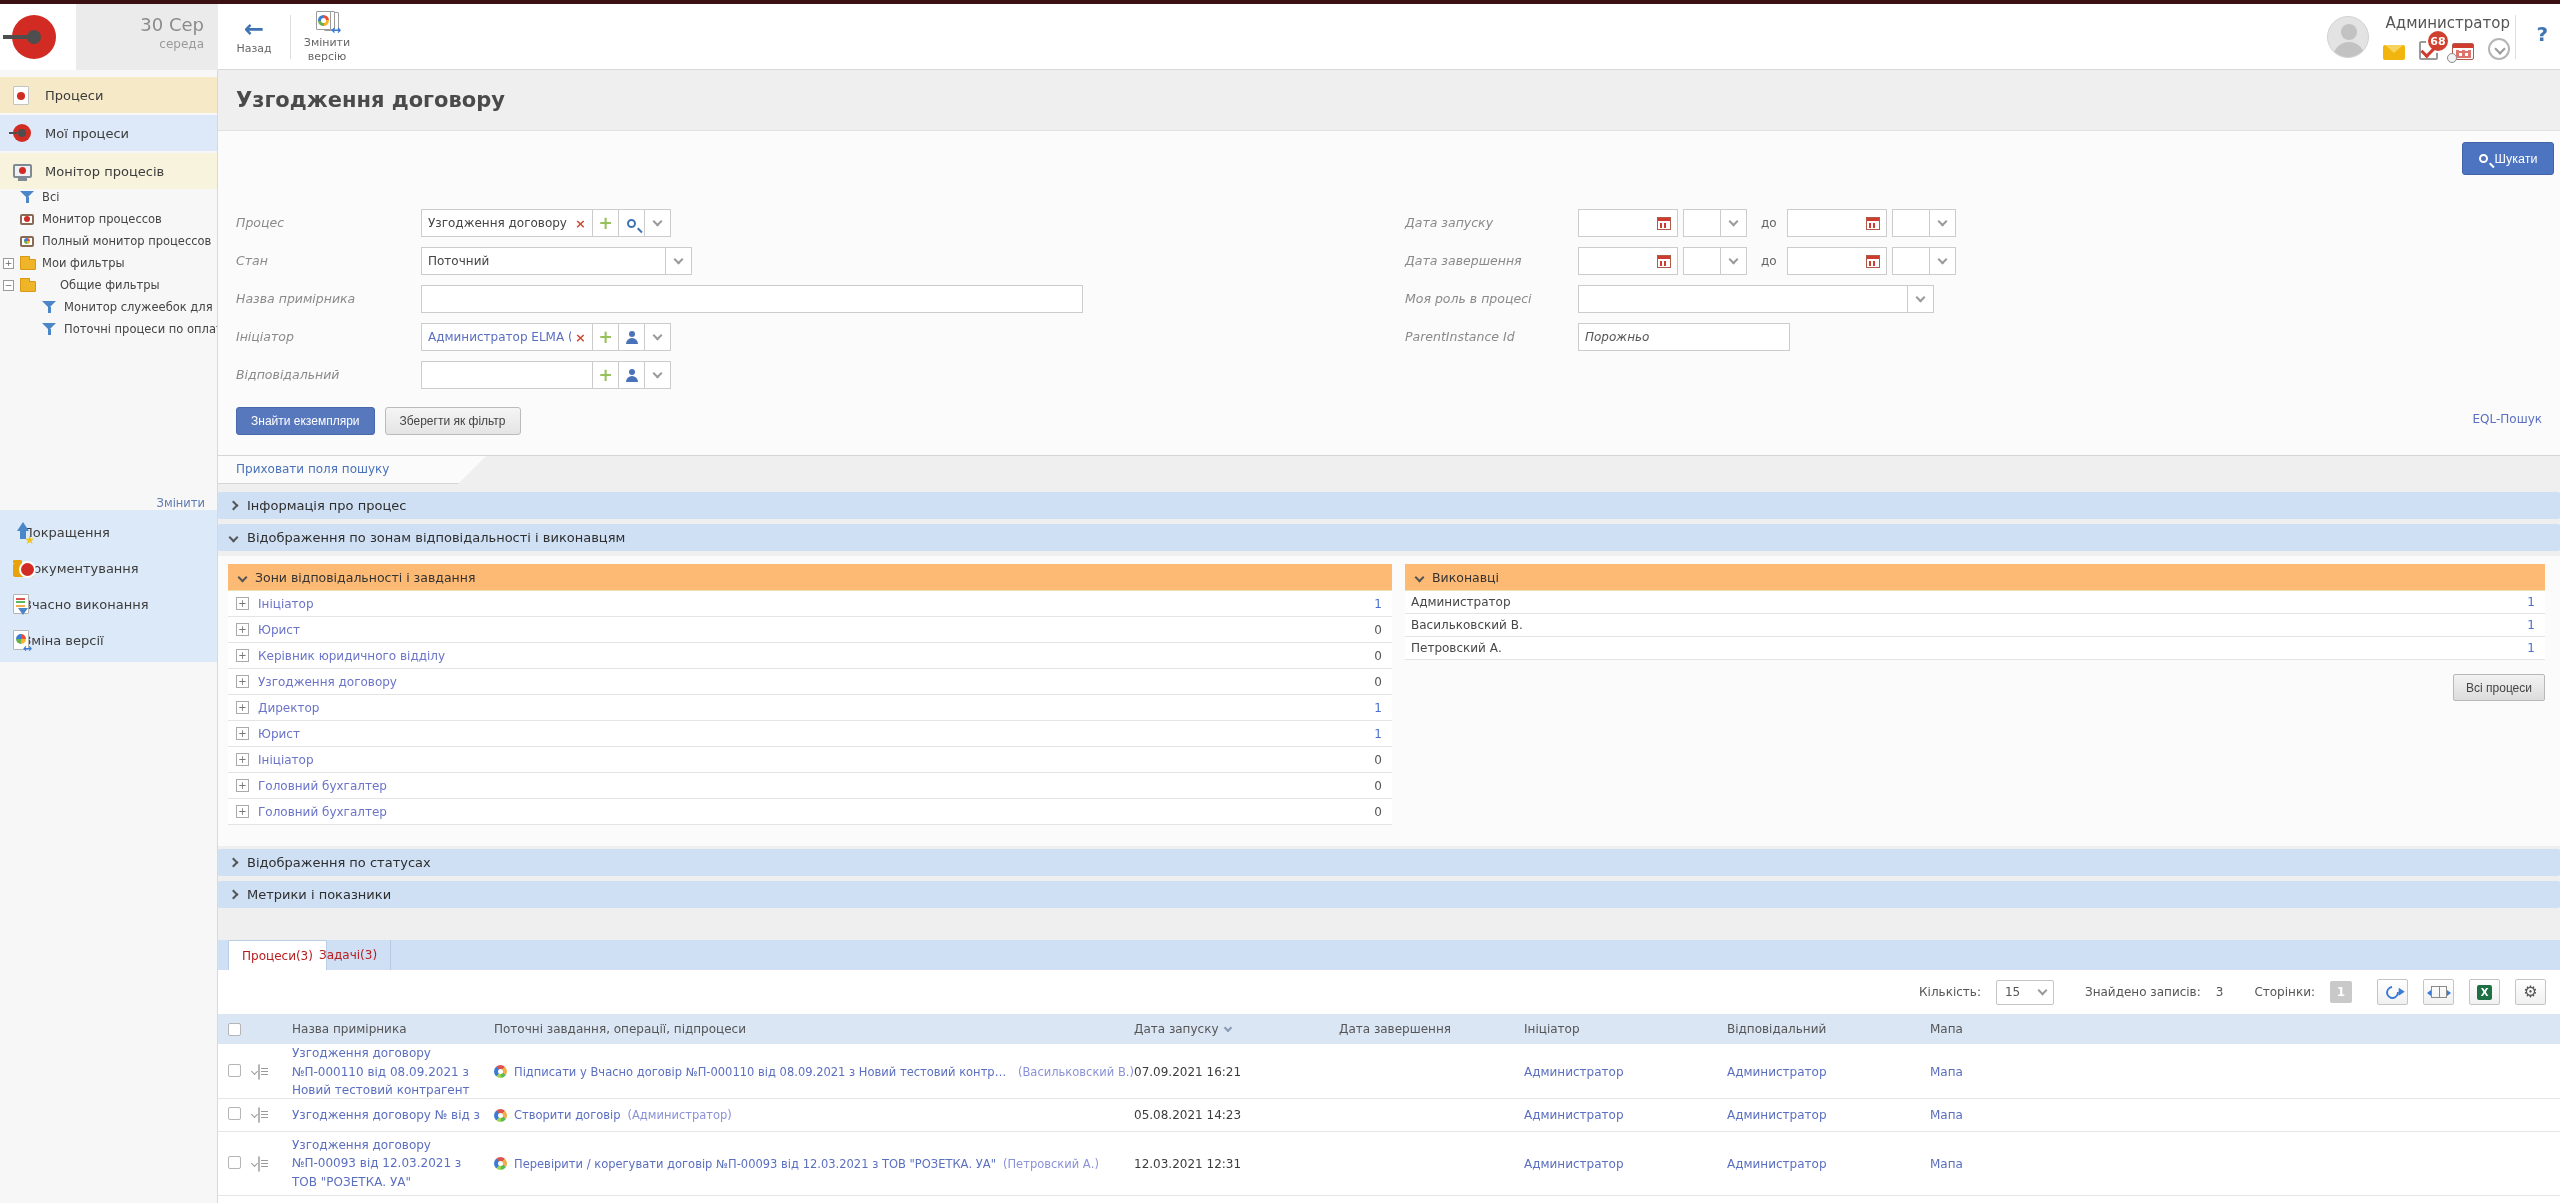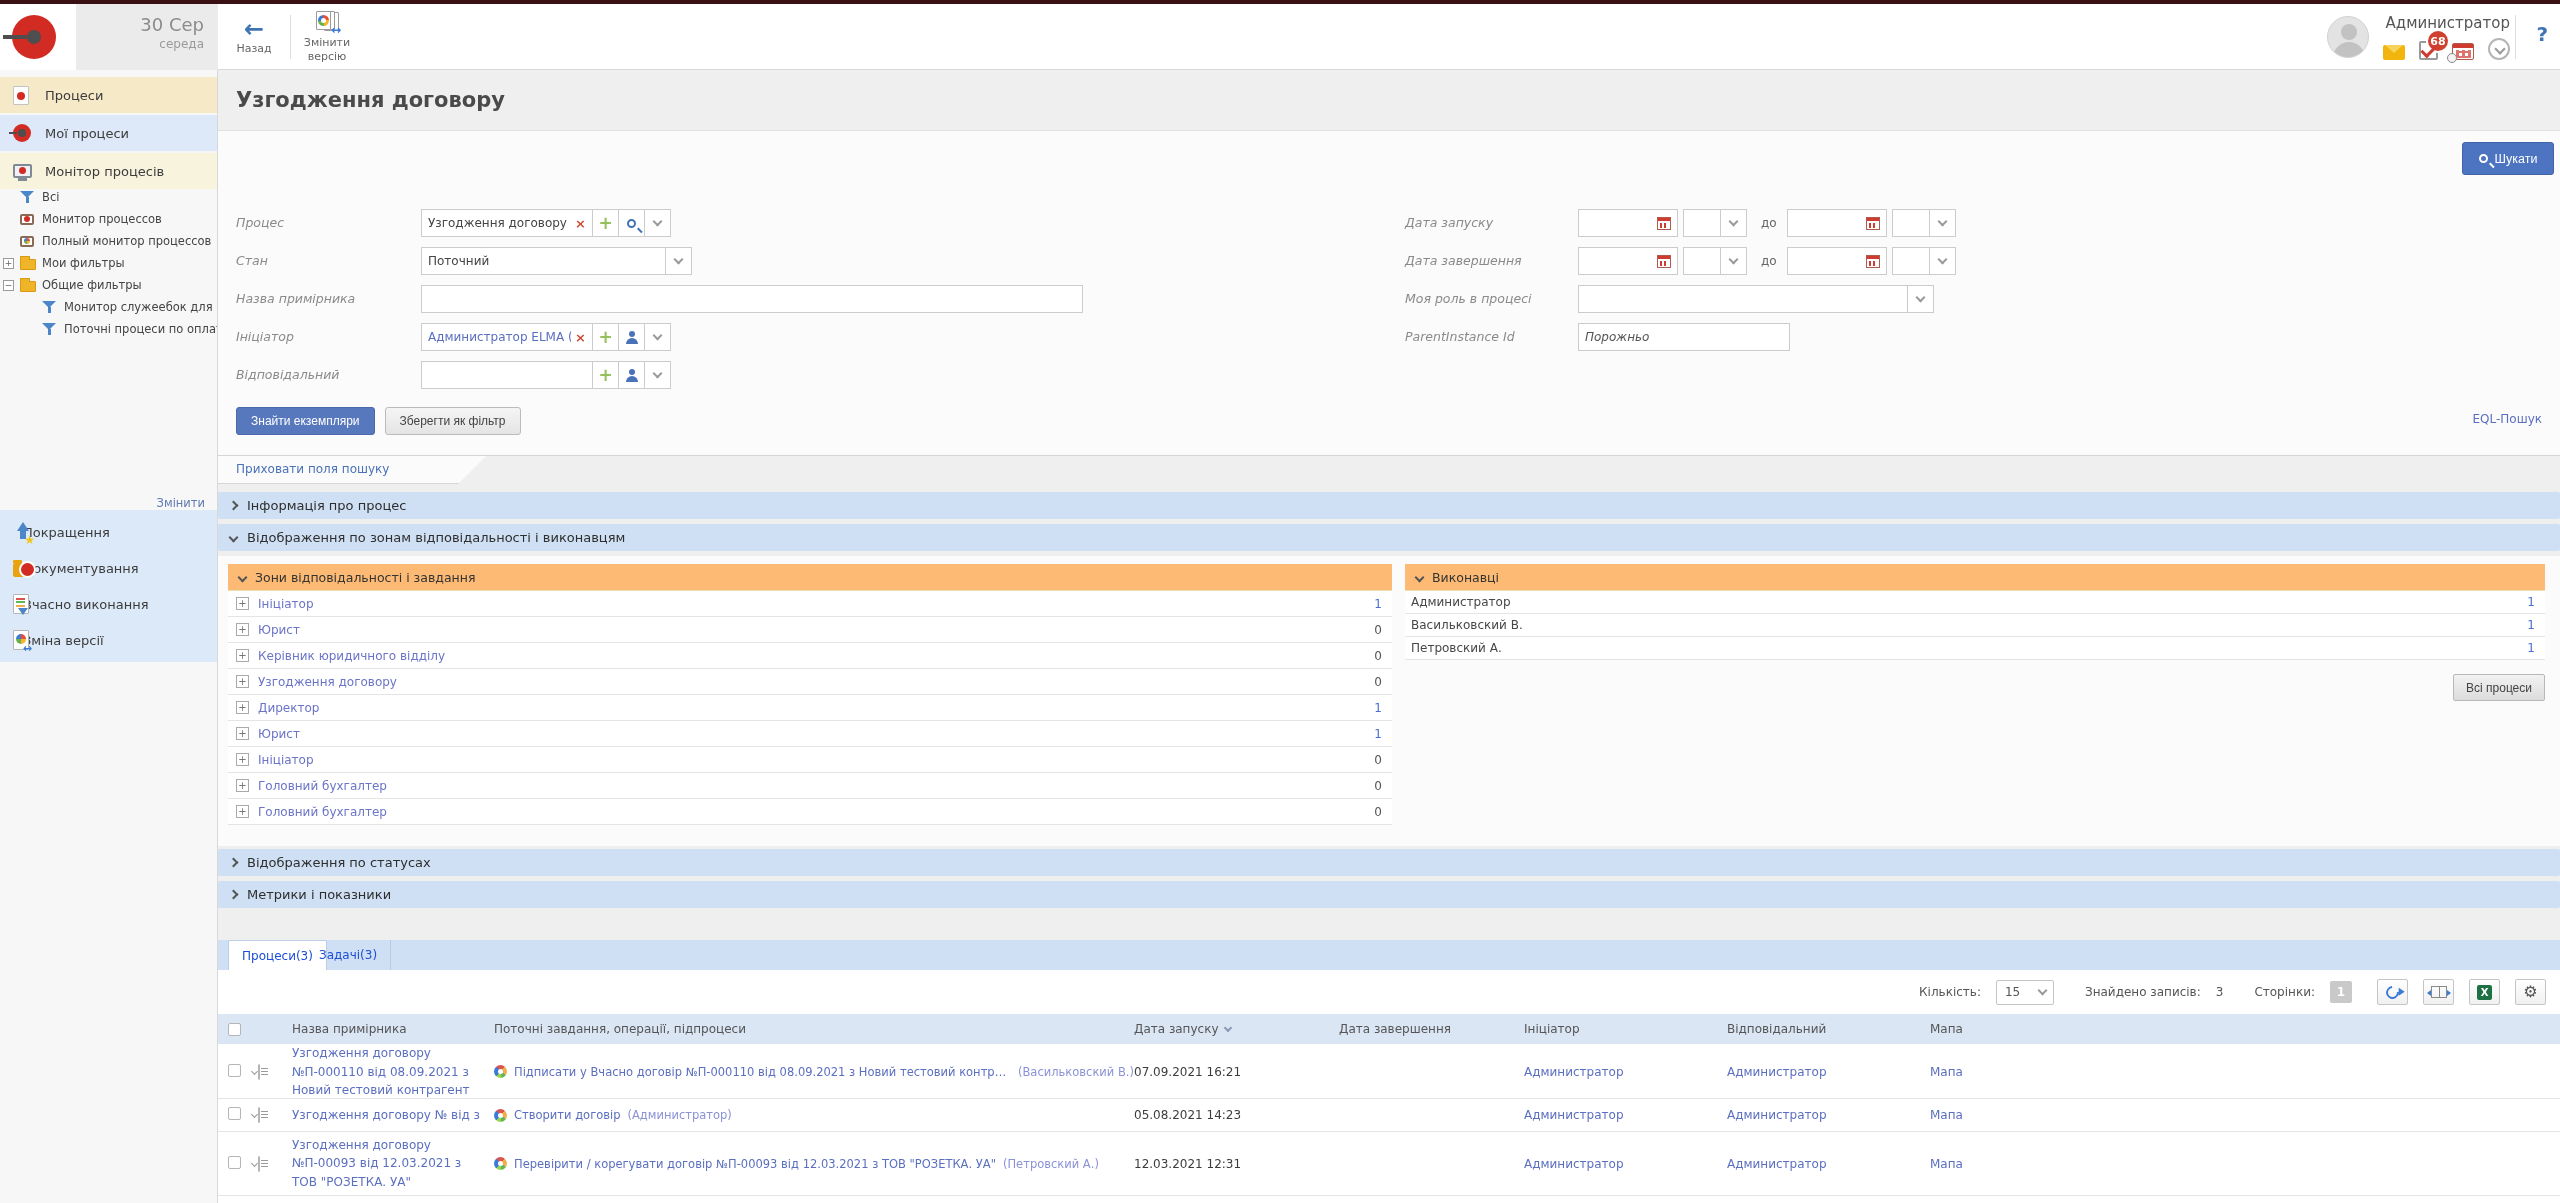--- a/index.html
+++ b/index.html
@@ -147,21 +147,21 @@
   .zone-row .zlabel { color:#6b74c8; margin-left:30px; cursor:pointer; }
   .zone-row .zcount { margin-left:auto; margin-right:10px; color:#4a6fd0; cursor:pointer; }
   .zone-row .zcount.zero { color:#555; }
   .zexp { position:absolute; left:8px; width:13px; height:13px; border:1px solid #aaa; background:#fff; font-size:10px; line-height:11px; text-align:center; color:#777; cursor:pointer; }
   .exec-row { position:absolute; height:23px; display:flex; align-items:center; border-bottom:1px solid #e4e4e4; background:#fff; font-size:12px; }
   .exec-row .elabel { color:#474747; margin-left:6px; }
   .exec-row .ecount { margin-left:auto; margin-right:10px; color:#4a6fd0; cursor:pointer; }
   .all-proc-btn { position:absolute; right:0; top:118px; height:27px; padding:0 12px; background:linear-gradient(#f2f2f2,#dcdcdc); border:1px solid #b8b8b8; border-radius:2px; font-size:12px; color:#444; cursor:pointer; display:flex; align-items:center; }
 
   .tabstrip { position:absolute; left:0; top:870px; width:100%; height:30px; background:#cfe0f5; }
-  .tab { position:absolute; top:0; height:30px; display:flex; align-items:center; justify-content:center; font-size:12px; color:#1d4ed8; cursor:pointer; padding:0 13px;text-align:right; }
+  .tab { position:absolute; top:0; height:30px; display:flex; align-items:center; justify-content:center; font-size:12px; color:#b91c1c; cursor:pointer; padding:0 13px;text-align:right; }
   .tab.active { background:#fff; border:1px solid #bccde6; border-bottom:none; border-radius:2px 2px 0 0; }
   .tab.t2 { border-right:1px solid #b9c9e2; }
 
   .table-panel { position:absolute; left:0; top:900px; width:100%; height:233px; background:#fff; }
   .tbl-controls { position:absolute; right:14px; top:9px; display:flex; align-items:center; gap:15px; font-size:12px; color:#555; }
   .cnt-select { width:58px; height:25px; border:1px solid #c5c5c5; border-radius:2px; background:#fff; display:flex; align-items:center; padding-left:8px; cursor:pointer; }
   .cnt-select .chev { margin-left:auto; margin-right:7px; }
   .page-box { width:22px; height:22px; background:#c9c9c9; border-radius:2px; color:#fff; font-weight:bold; display:flex; align-items:center; justify-content:center; cursor:pointer; }
   .ic-btn { width:31px; height:26px; border:1px solid #c5c5c5; border-radius:2px; background:linear-gradient(#fff,#f0f0f0); display:flex; align-items:center; justify-content:center; cursor:pointer; position:relative; }
   .ic-refresh { width:13px; height:13px; border:2px solid #3a7bd5; border-radius:50%; border-top-color:transparent; transform:rotate(40deg); position:relative; }
@@ -274,21 +274,21 @@
       <span style="margin-left:42px">Полный монитор процессов</span>
     </div>
     <div class="tree-item">
       <span class="expander">+</span>
       <span class="t-icon folder" style="left:20px"></span>
       <span style="margin-left:42px">Мои фильтры</span>
     </div>
     <div class="tree-item">
       <span class="expander">−</span>
       <span class="t-icon folder" style="left:20px"></span>
-      <span style="margin-left:42px">Общие фильтры</span>
+      <span style="margin-left:60px">Общие фильтры</span>
     </div>
     <div class="tree-item">
       <span class="t-icon funnel" style="left:42px"></span>
       <span style="margin-left:64px">Монитор служеебок для руков</span>
     </div>
     <div class="tree-item">
       <span class="t-icon funnel" style="left:42px"></span>
       <span style="margin-left:64px">Поточні процеси по оплатах</span>
     </div>
   </div>

